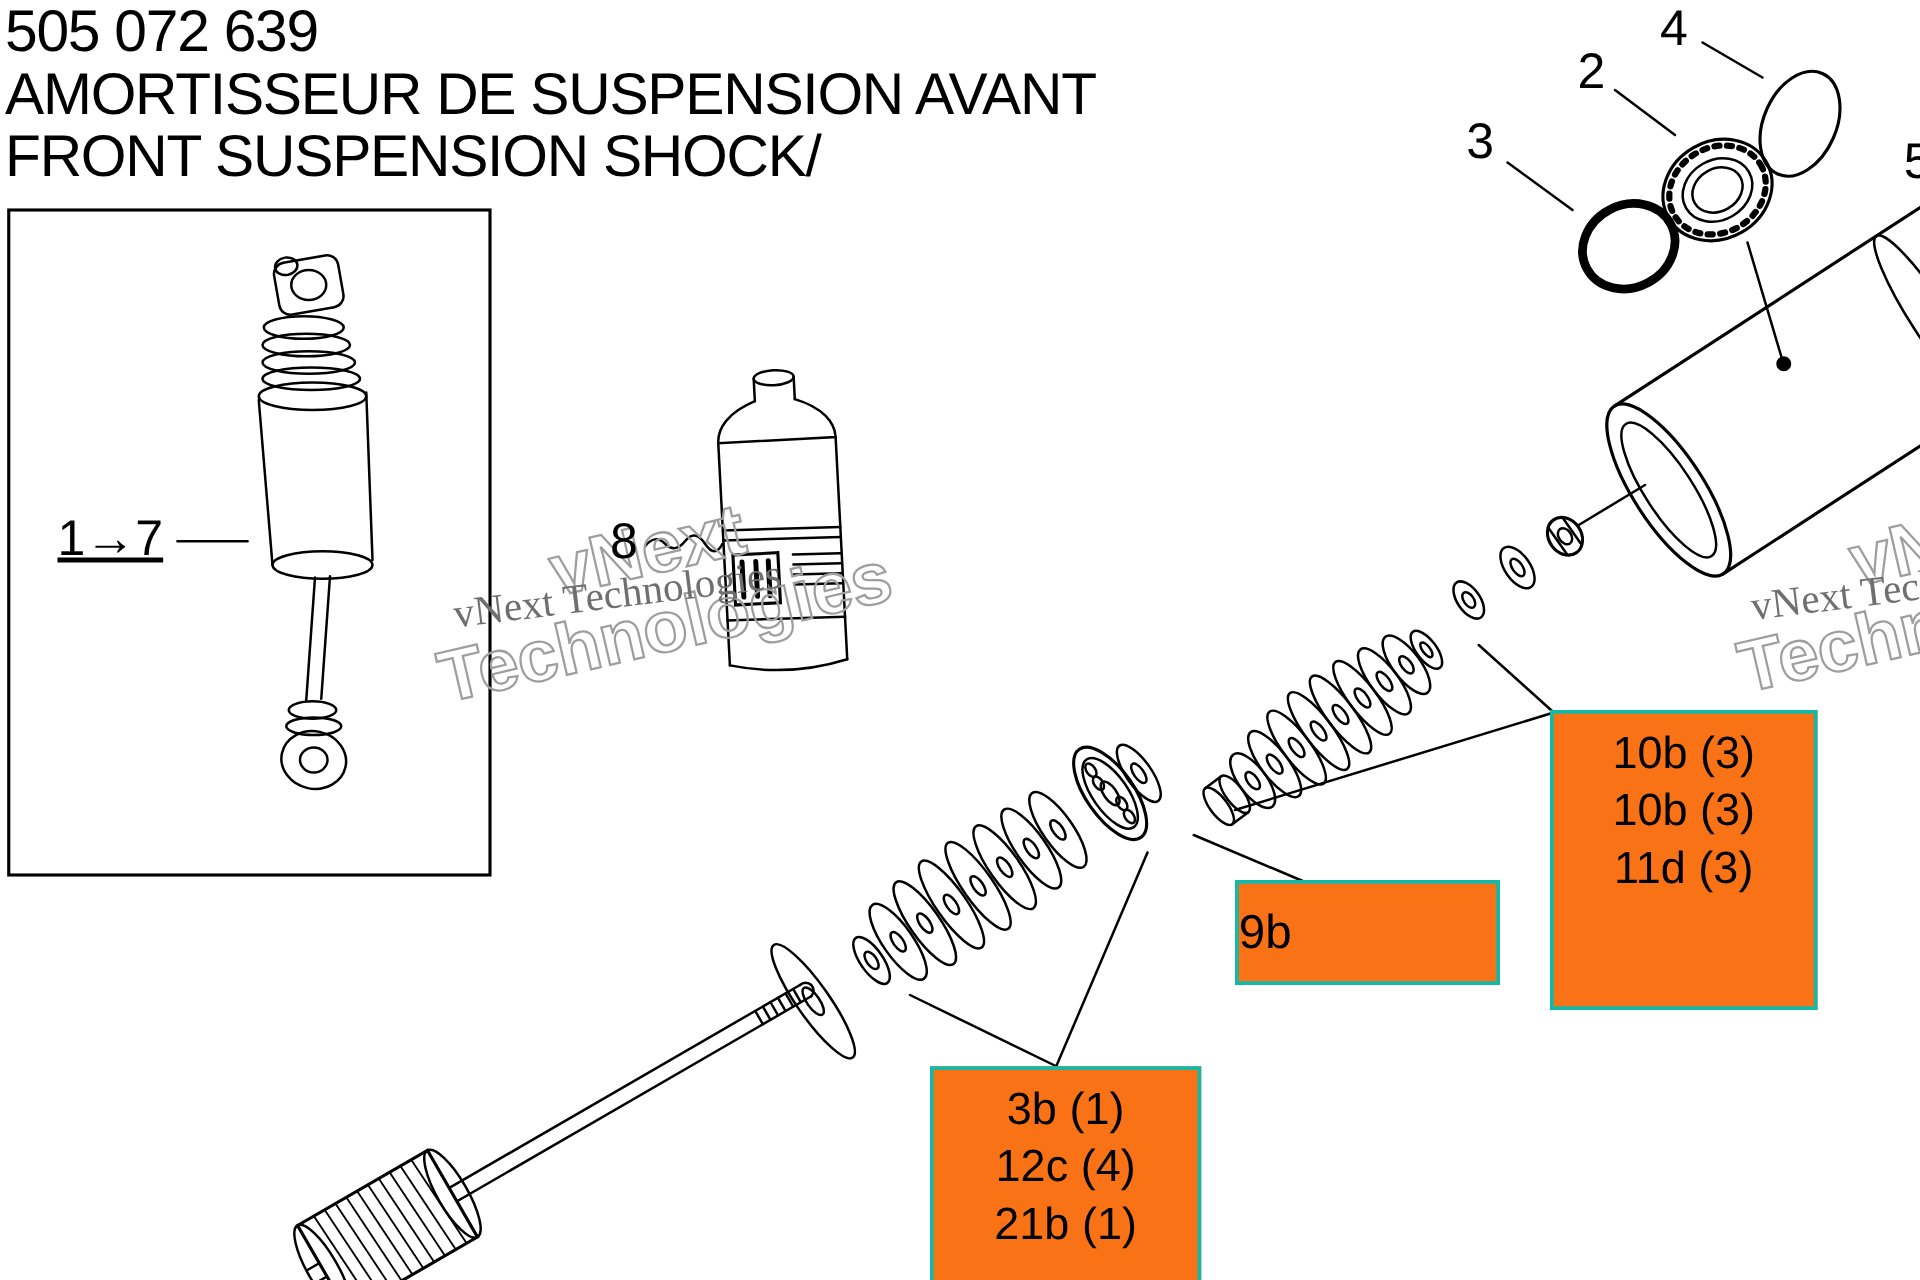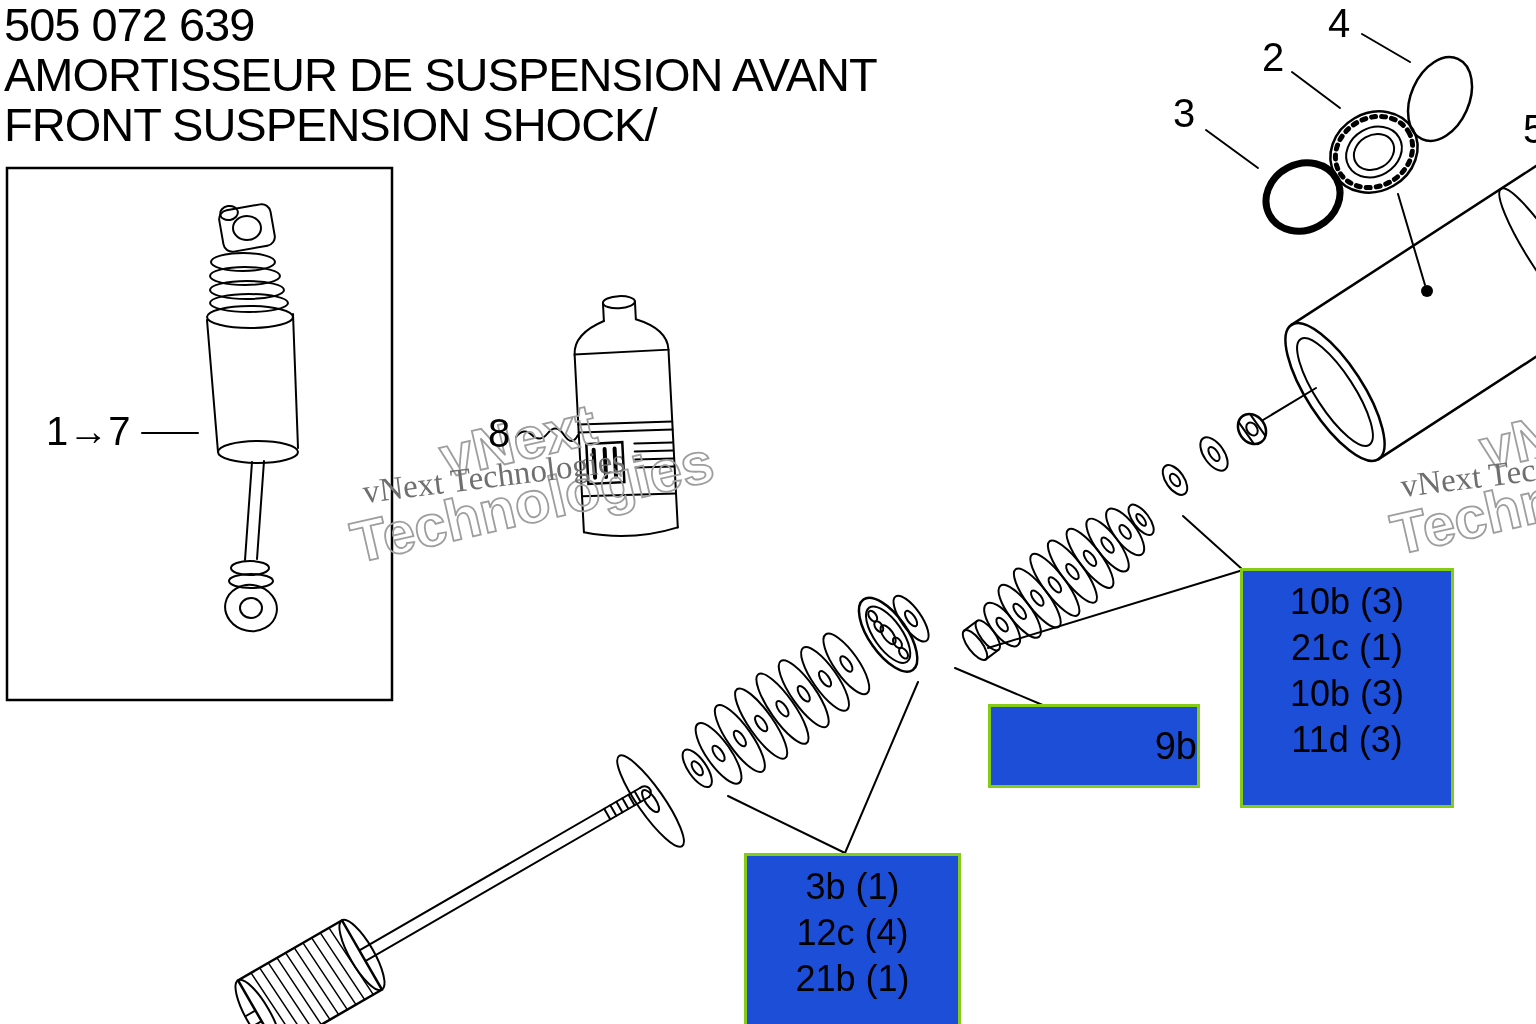--- a/index.html
+++ b/index.html
@@ -2,23 +2,23 @@
 <html><head>
 <meta charset="utf-8">
 <style>
   html,body{margin:0;padding:0;background:#fff}
   .stage{position:relative;width:1536px;height:1024px;background:#ffffff;overflow:hidden;
          font-family:"Liberation Sans",sans-serif;color:#000}
   .stage svg{position:absolute;left:0;top:0}
   .title-block{position:absolute;left:4px;top:0;font-weight:normal;font-size:47px;line-height:50px;
                letter-spacing:-1px;white-space:nowrap}
   .plabel{position:absolute;font-size:40px;line-height:42px;white-space:nowrap}
-  .cobox{position:absolute;border:3px solid #84cc16;background:#1d4ed8;text-align:center;
+  .cobox{position:absolute;border:3px solid #14b8a6;background:#f97316;text-align:center;
          font-size:36px;box-sizing:border-box}
-  .cobox.center{display:flex;align-items:center;justify-content:flex-end;font-size:38px}
+  .cobox.center{display:flex;align-items:center;justify-content:flex-start;font-size:38px}
   .colist{padding-top:8px;line-height:46px}
   .wm-big{position:absolute;font-weight:bold;font-size:58px;line-height:63px;text-align:center;
           color:rgba(255,255,255,0);-webkit-text-stroke:1.8px #9e9e9e;transform:rotate(-13deg);
           pointer-events:none}
   .wm-small{position:absolute;font-family:"Liberation Serif",serif;font-size:33px;color:#6f6f6f;
             transform:rotate(-7deg);white-space:nowrap;pointer-events:none}
 </style>
 </head>
 <body>
 
@@ -219,34 +219,33 @@
     <div>Technologies</div>
   </div>
   <div class="wm-small" style="left:1400px;top:452px;">vNext Technologies</div>
 
   <div class="title-block">
     <div>505 072 639</div>
     <div>AMORTISSEUR DE SUSPENSION AVANT</div>
     <div>FRONT SUSPENSION SHOCK/</div>
   </div>
 
-  <div class="plabel" style="left:46px;top:410px;">1→7</div>
+  <div class="plabel" style="left:46px;top:410px;text-decoration:underline;">1→7</div>
   <div class="plabel" style="left:488px;top:412px;">8</div>
   <div class="plabel" style="left:1262px;top:36px;">2</div>
   <div class="plabel" style="left:1173px;top:92px;">3</div>
   <div class="plabel" style="left:1328px;top:2px;">4</div>
   <div class="plabel" style="left:1523px;top:108px;">5</div>
 
   <div class="cobox center" style="left:988px;top:704px;width:212px;height:84px;">
     <span>9b</span>
   </div>
 
   <div class="cobox colist" style="left:1240px;top:568px;width:214px;height:240px;">
     <div>10b (3)</div>
-    <div>21c (1)</div>
     <div>10b (3)</div>
     <div>11d (3)</div>
   </div>
 
   <div class="cobox colist" style="left:744px;top:853px;width:217px;height:200px;">
     <div>3b (1)</div>
     <div>12c (4)</div>
     <div>21b (1)</div>
   </div>
 

